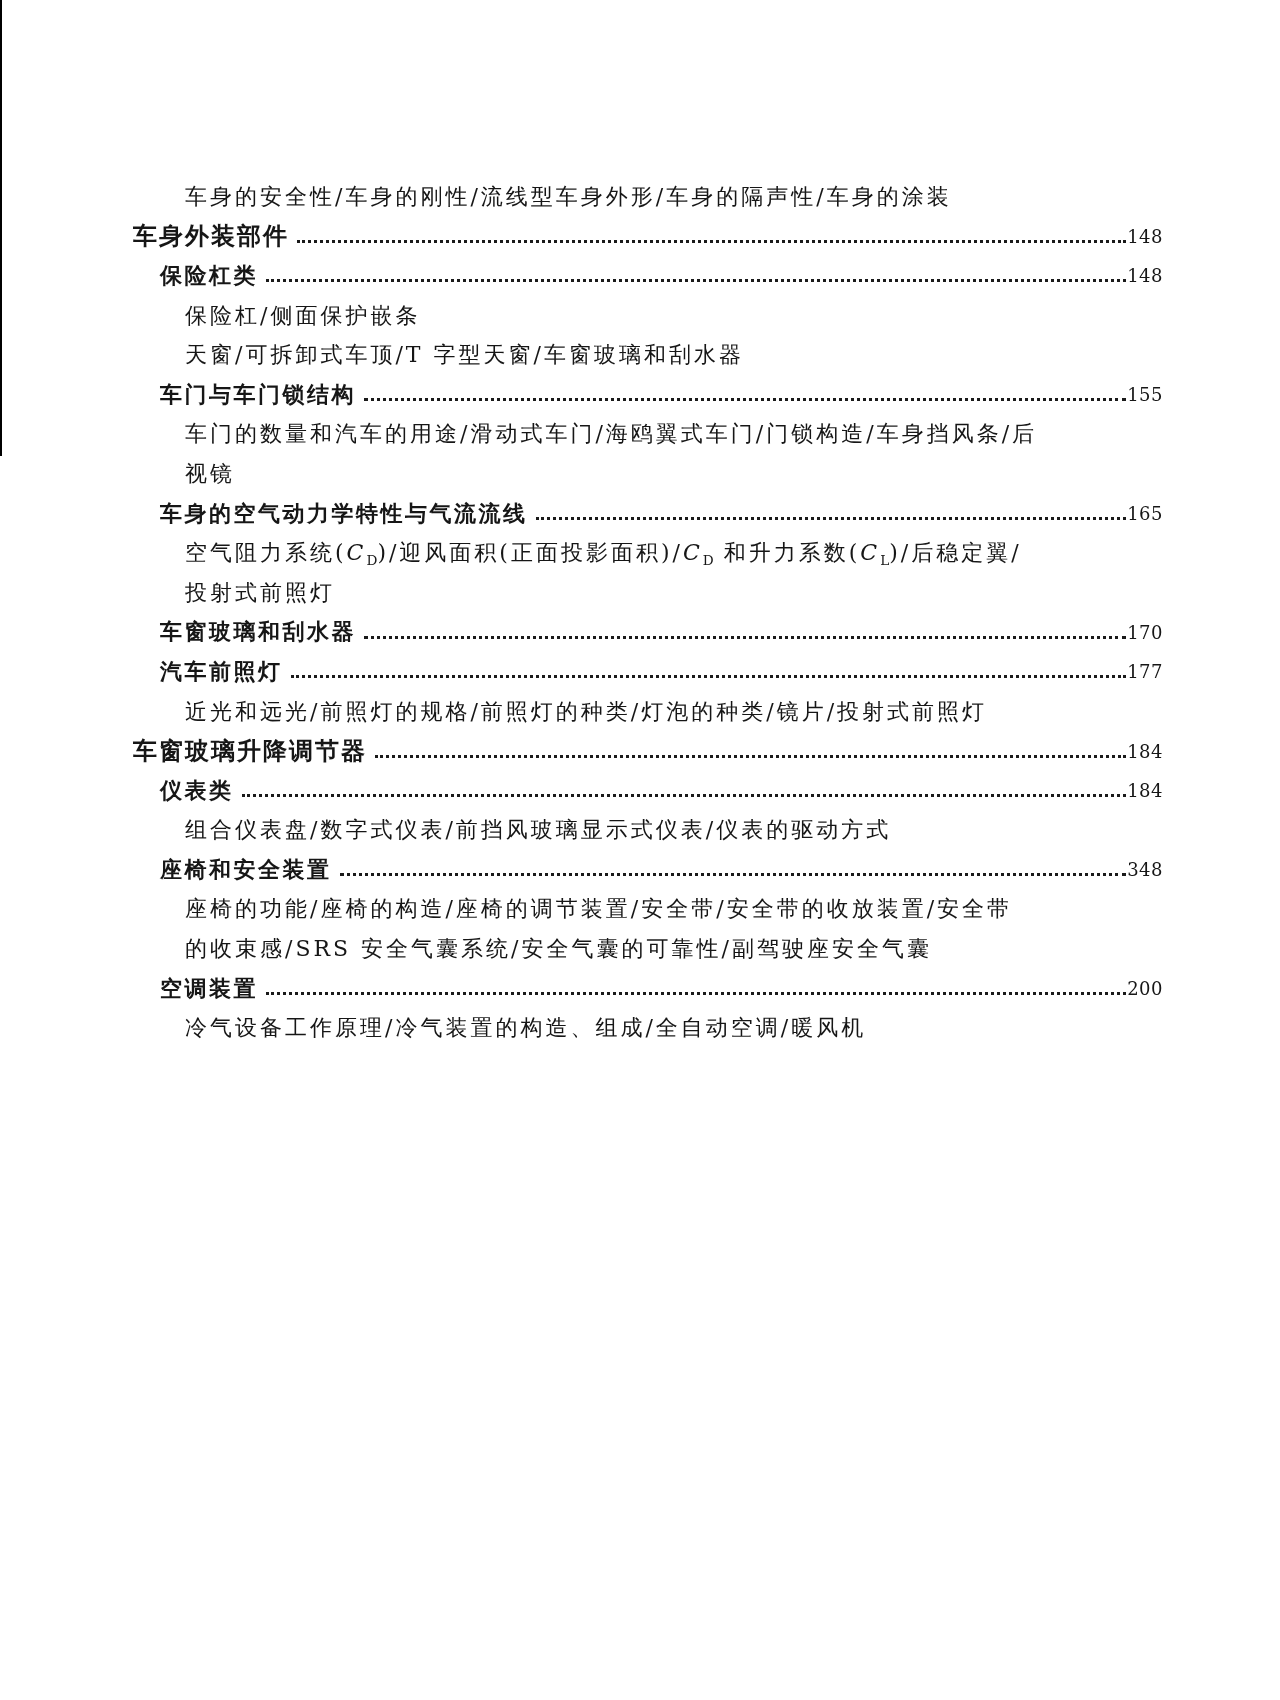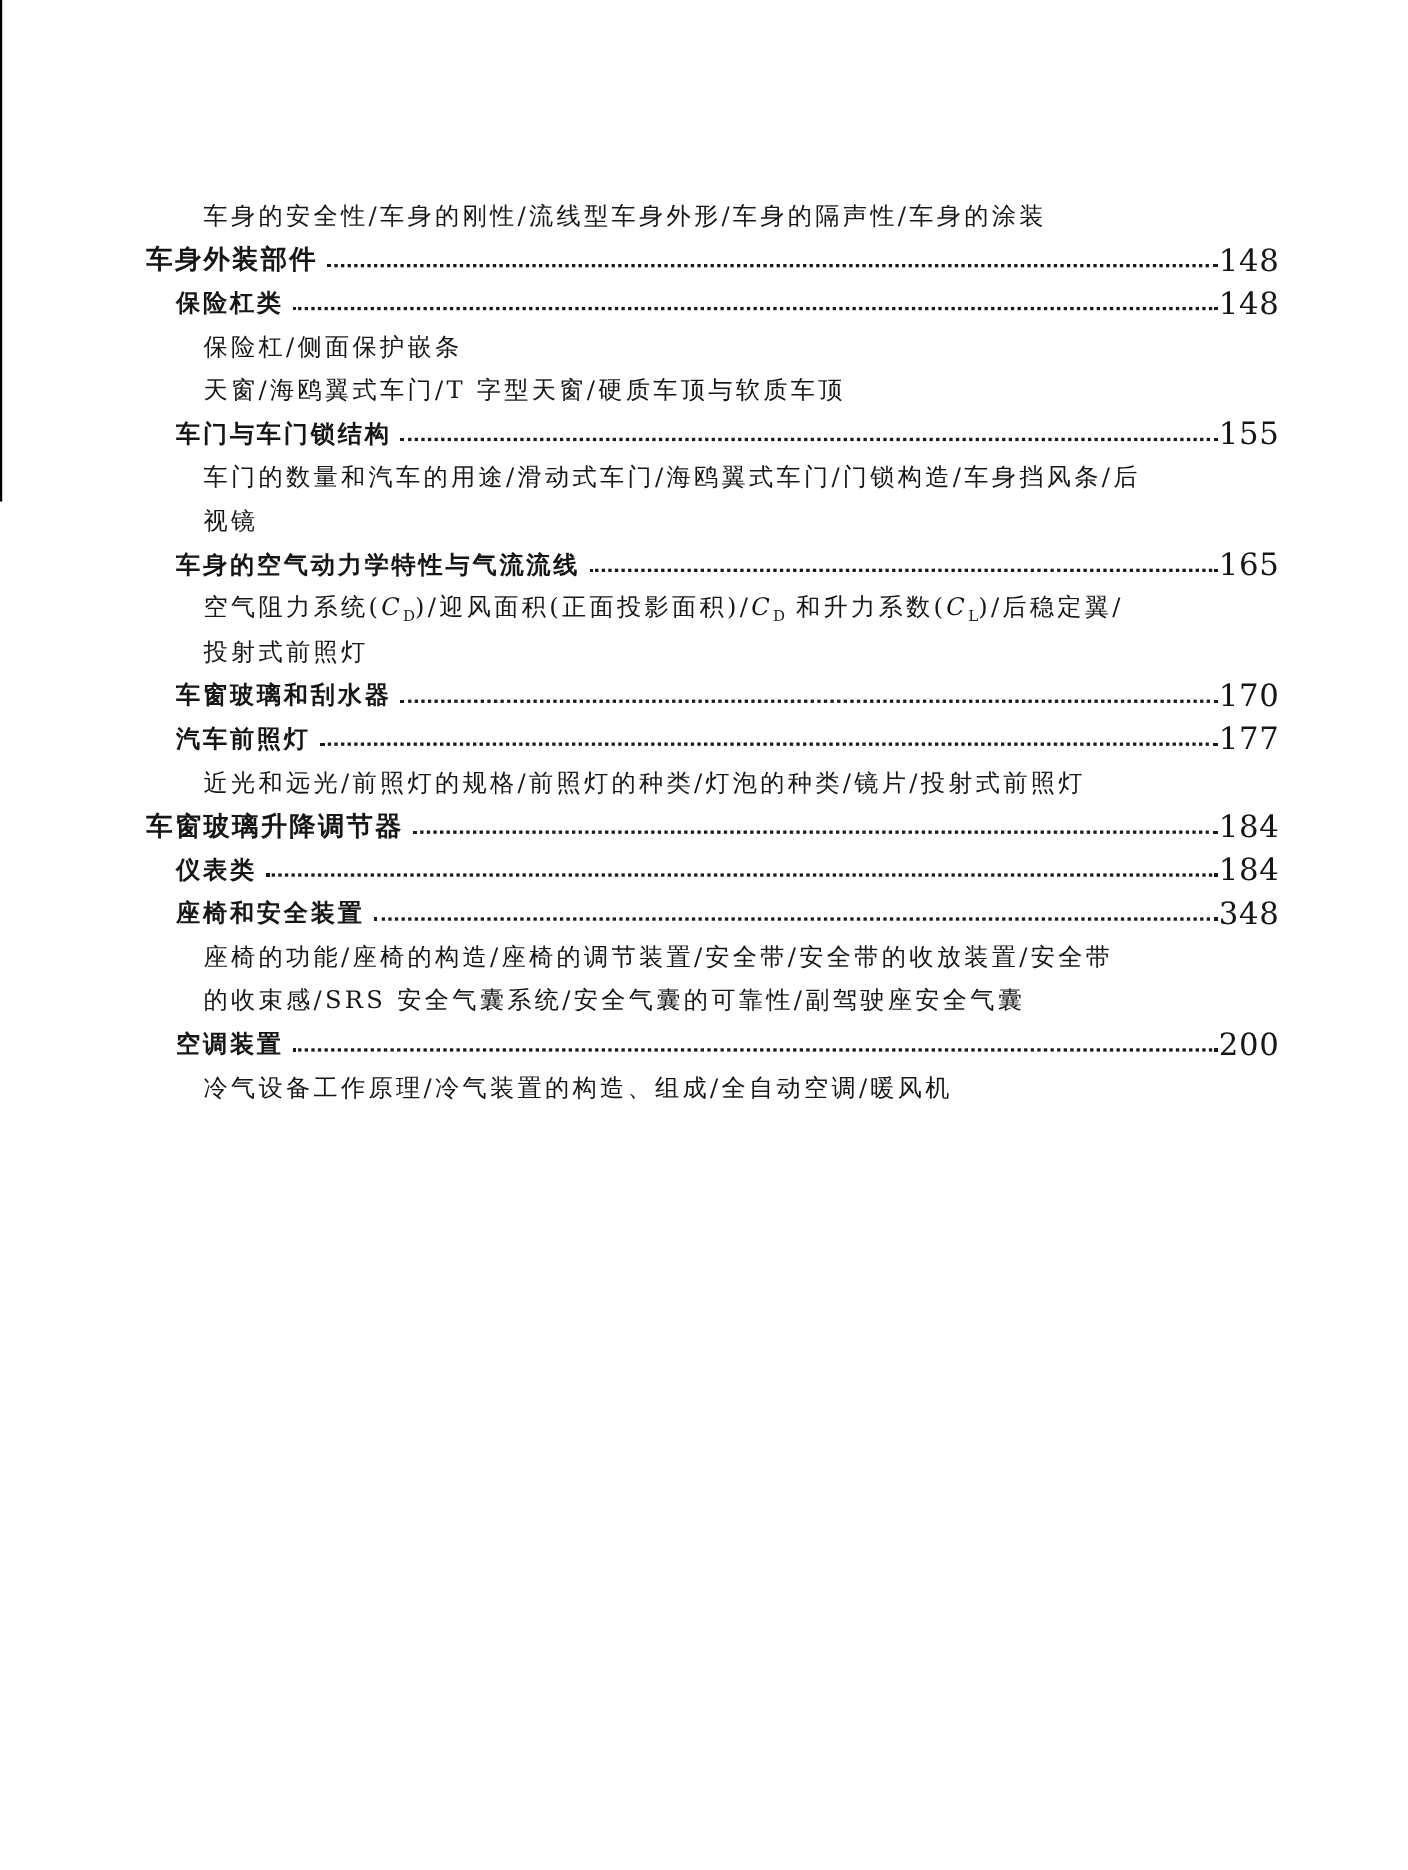--- a/index.html
+++ b/index.html
@@ -46,21 +46,21 @@
     flex:1 1 auto;
     min-width:20px;
     border-bottom:3px dotted #1a1a1a;
     margin-left:8px;
     margin-right:1px;
     transform:translateY(5px);
   }
   .pg {
     flex:0 0 auto;
     font-weight:normal;
-    font-size:28px;
+    font-size:18px;
     letter-spacing:0.5px;
     font-family:"DejaVu Serif","Liberation Serif",serif;
   }
   .cvar { font-style:italic; }
   sub { font-size:0.62em; letter-spacing:0; }
   .footer-num {
     position:absolute;
     left:1118px; top:1572px;
     width:34px;
     text-align:center;
@@ -90,21 +90,21 @@
       </div>
       <div class="row lvl2">
         <span class="entry-text">保险杠类</span>
         <span class="leader"></span>
         <span class="pg">148</span>
       </div>
       <div class="row lvl3">
         <span class="entry-text">保险杠/侧面保护嵌条</span>
       </div>
       <div class="row lvl3">
-        <span class="entry-text">天窗/海鸥翼式车门/T 字型天窗/硬质车顶与软质车顶</span>
+        <span class="entry-text">天窗/可拆卸式车顶/T 字型天窗/车窗玻璃和刮水器</span>
       </div>
       <div class="row lvl2">
         <span class="entry-text">车门与车门锁结构</span>
         <span class="leader"></span>
         <span class="pg">155</span>
       </div>
       <div class="row lvl3">
         <span class="entry-text">车门的数量和汽车的用途/滑动式车门/海鸥翼式车门/门锁构造/车身挡风条/后</span>
       </div>
       <div class="row lvl3">
@@ -137,20 +137,23 @@
       <div class="row lvl1">
         <span class="entry-text">车窗玻璃升降调节器</span>
         <span class="leader"></span>
         <span class="pg">184</span>
       </div>
       <div class="row lvl2">
         <span class="entry-text">仪表类</span>
         <span class="leader"></span>
         <span class="pg">184</span>
       </div>
+      <div class="row lvl3">
+        <span class="entry-text">组合仪表盘/数字式仪表/前挡风玻璃显示式仪表/仪表的驱动方式</span>
+      </div>
       <div class="row lvl2">
         <span class="entry-text">座椅和安全装置</span>
         <span class="leader"></span>
         <span class="pg">348</span>
       </div>
       <div class="row lvl3">
         <span class="entry-text">座椅的功能/座椅的构造/座椅的调节装置/安全带/安全带的收放装置/安全带</span>
       </div>
       <div class="row lvl3">
         <span class="entry-text">的收束感/SRS 安全气囊系统/安全气囊的可靠性/副驾驶座安全气囊</span>

